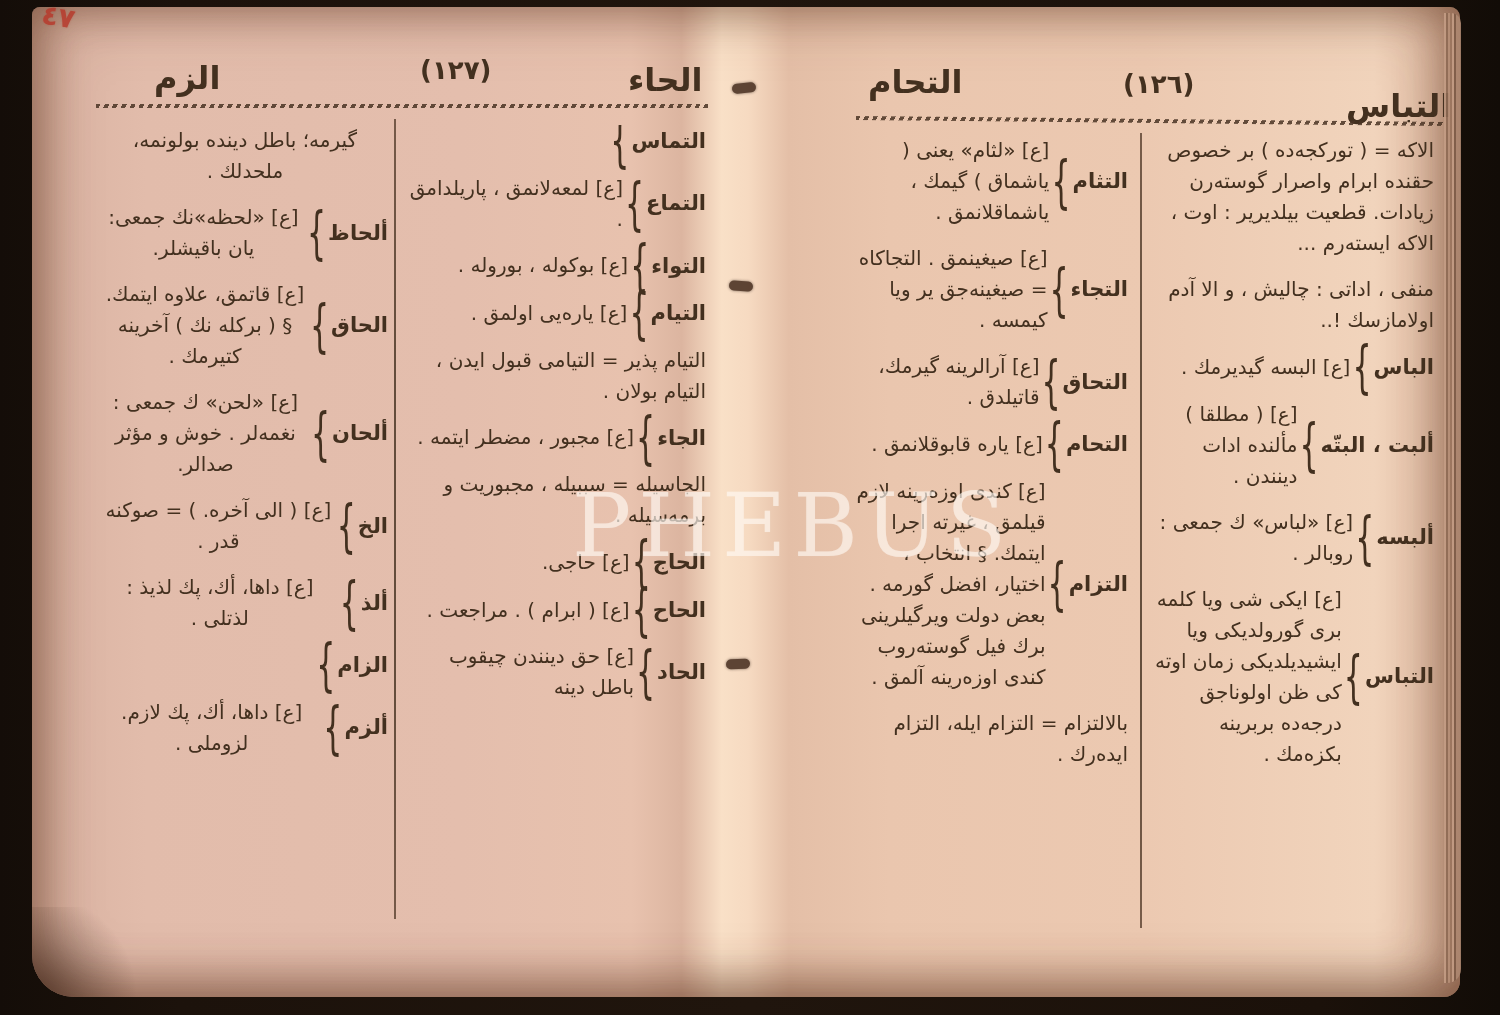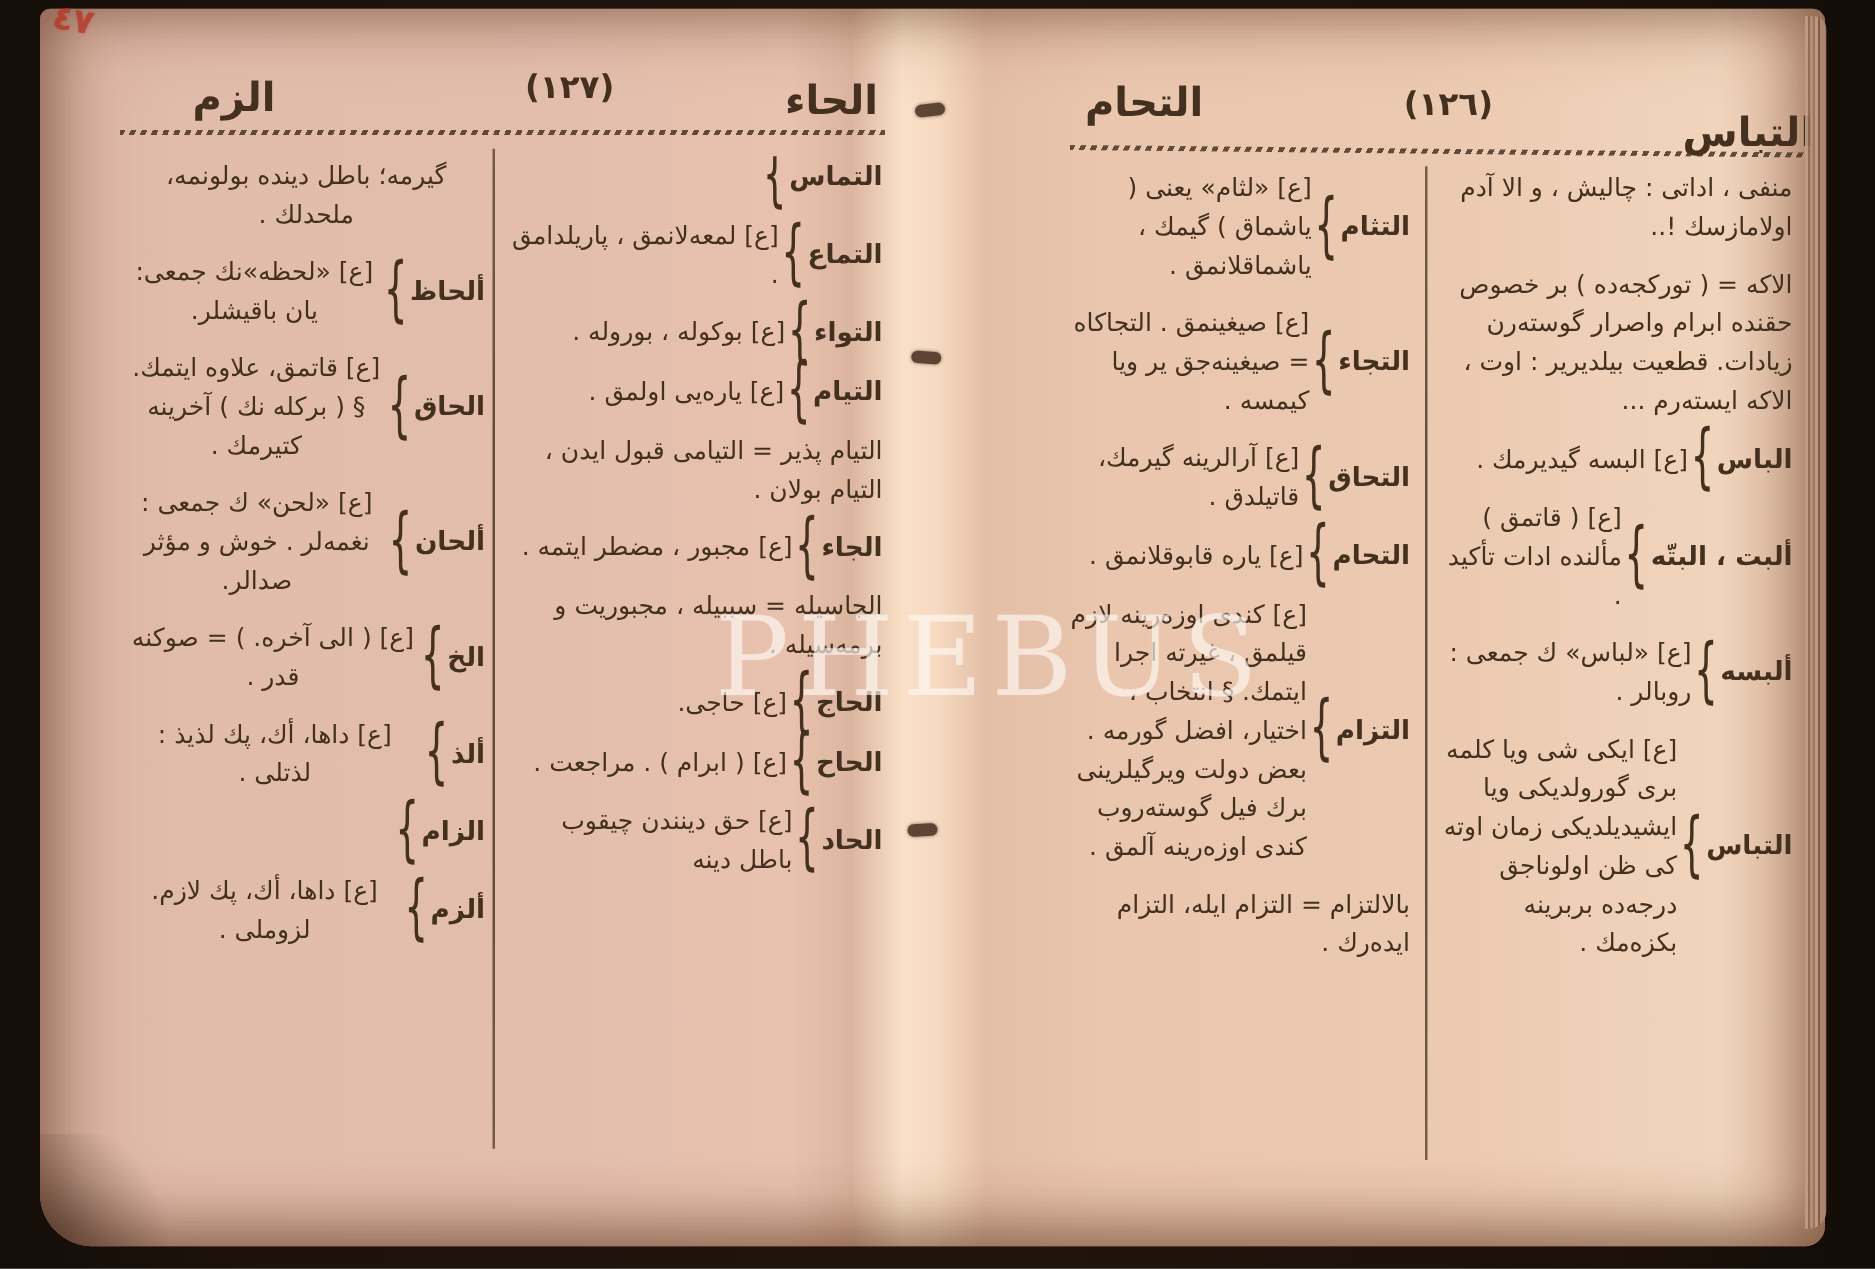--- a/index.html
+++ b/index.html
@@ -191,31 +191,31 @@
 
   <div>
     <span class="hdr-word" style="left:836px;top:56px;">التحام</span>
     <span class="pagenum" style="left:1080px;top:62px;margin-left:11px;">(١٢٦)</span>
     <span class="hdr-word" style="left:1314px;top:80px;">التباس</span>
     <div class="rule" style="left:824px;top:112px;width:590px;transform:rotate(.6deg);"></div>
 
     <div class="vrule" style="left:1108px;top:126px;height:795px;"></div>
 
     <div class="col" style="left:1122px;top:128px;width:280px;height:815px;">
+        <div class="plain"><span>الاكه = ( توركجه‌ده ) بر خصوص حقنده ابرام واصرار گوسته‌رن زیادات. قطعیت بیلدیریر : اوت ، الاكه ایسته‌رم ...</span></div>
         <div class="plain"><span>منفی ، اداتی : چالیش ، و الا آدم اولامازسك !..</span></div>
-        <div class="plain"><span>الاكه = ( توركجه‌ده ) بر خصوص حقنده ابرام واصرار گوسته‌رن زیادات. قطعیت بیلدیریر : اوت ، الاكه ایسته‌رم ...</span></div>
         <div class="entry">
           <span class="hw">الباس</span>
           <span class="brace">}</span>
           <span class="def">[ع] البسه گیدیرمك .</span>
         </div>
         <div class="entry">
           <span class="hw">ألبت ، البتّه</span>
           <span class="brace">}</span>
-          <span class="def">[ع] ( قاتمق ) مألنده ادات تأكید .</span>
+          <span class="def">[ع] ( مطلقا ) مألنده ادات دینندن .</span>
         </div>
         <div class="entry">
           <span class="hw">ألبسه</span>
           <span class="brace">}</span>
           <span class="def">[ع] «لباس» ك جمعی : روبالر .</span>
         </div>
         <div class="entry">
           <span class="hw">التباس</span>
           <span class="brace">}</span>
           <span class="def">[ع] ایكی شی ویا كلمه‌ بری گورولدیكی ویا ایشیدیلدیكی زمان اوته كی ظن اولوناجق درجه‌ده بربرینه بكزه‌مك .</span>

